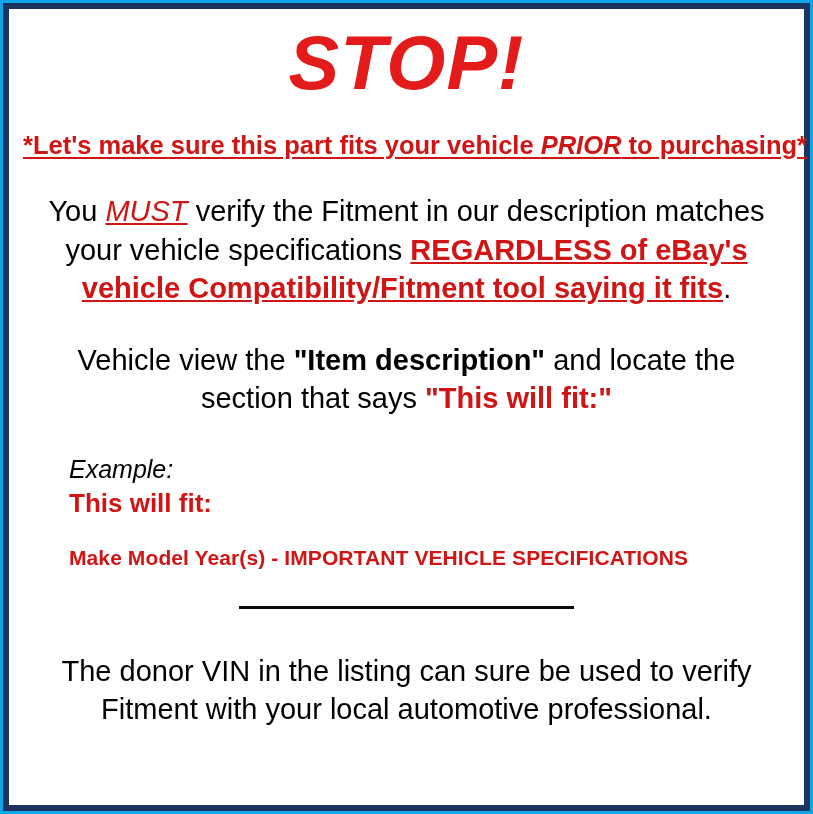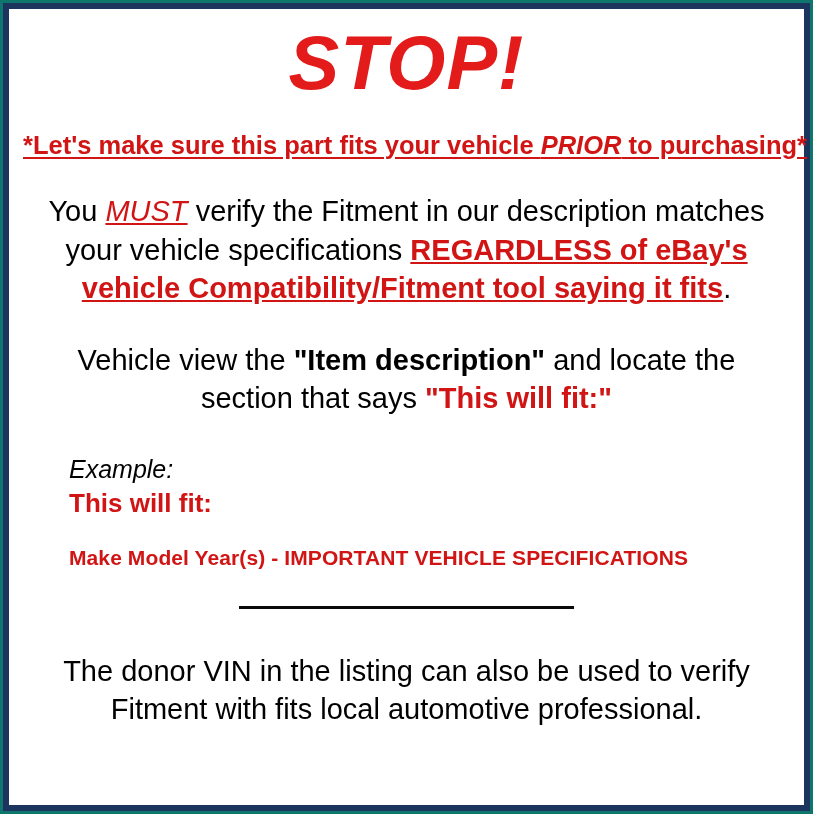--- a/index.html
+++ b/index.html
@@ -12,21 +12,21 @@
     height: 814px;
     overflow: hidden;
     font-family: "Liberation Sans", "DejaVu Sans", sans-serif;
   }
 
   .notice-frame {
     box-sizing: border-box;
     width: 813px;
     height: 814px;
     padding: 3px;
-    background: #0f766e;
+    background: #0ea5e9;
   }
 
   .notice-border {
     box-sizing: border-box;
     width: 100%;
     height: 100%;
     border: 6px solid #1b355e;
     background: #ffffff;
     padding: 0 14px;
     display: block;
@@ -171,16 +171,16 @@
       </div>
       <p class="example-fit">This will fit:</p>
       <p class="example-spec">Make Model Year(s) - IMPORTANT VEHICLE SPECIFICATIONS</p>
     </div>
 
     <div class="divider-wrap">
       <span class="divider-line"></span>
     </div>
 
 
-    <p class="para para-vin">The donor VIN in the listing can also be used to verify Fitment with fits local automotive professional.</p>
+    <p class="para para-vin">The donor VIN in the listing can sure be used to verify Fitment with your local automotive professional.</p>
 
   </div>
 </div>
 
 </body></html>

